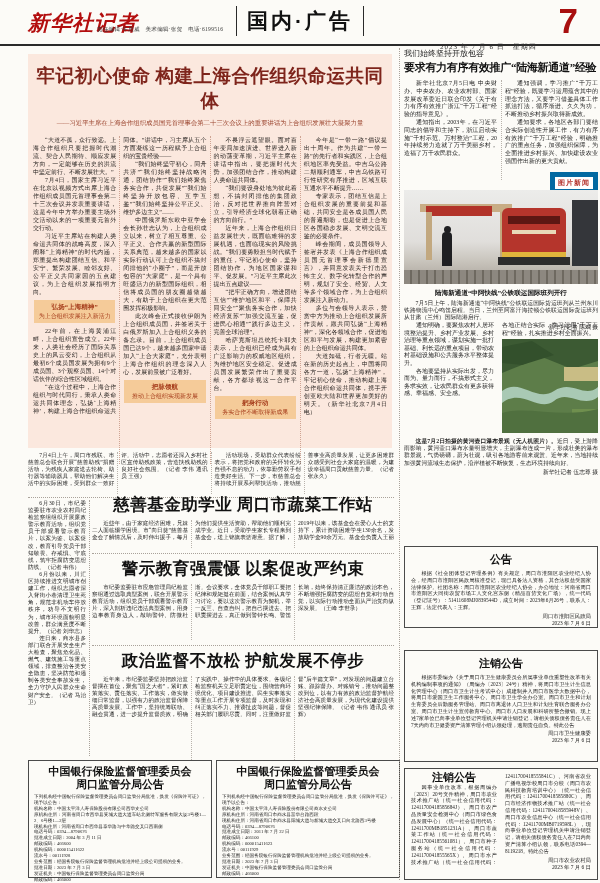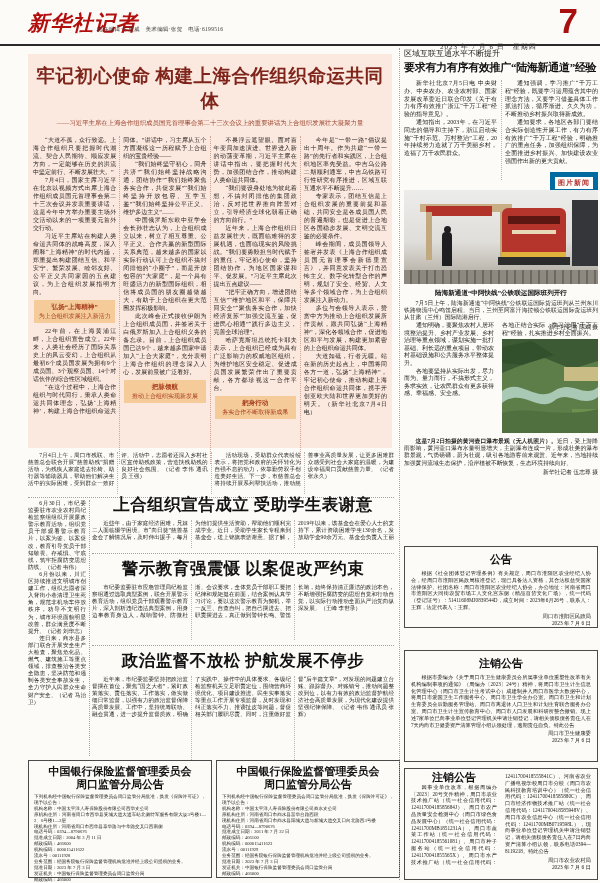--- a/index.html
+++ b/index.html
@@ -87,20 +87,25 @@
   .two-col{column-count:2;column-gap:8px;}
 </style>
 </head>
 <body>
 
 <div id="page">
 
   <div id="header">
     <div class="masthead">新华社记者</div>
     <div class="edition-info">责任编辑·牛思威　美术编辑·张贺　电话·6199516</div>
+    <div class="section-wrap">
+      <div class="bar"></div>
+      <div class="section-title">国内·广告</div>
+      <div class="bar"></div>
+    </div>
     <div class="date-line">2023 年 7 月 6 日　星期四</div>
     <div class="page-num">7</div>
   </div>
 
   <div id="lead">
     <div class="lead-headline">牢记初心使命  构建上海合作组织命运共同体</div>
     <div class="lead-subhead">——习近平主席在上海合作组织成员国元首理事会第二十三次会议上的重要讲话为上合组织发展壮大凝聚力量</div>
     <div class="lead-flow">
         <p class="para">“大道不孤，众行致远。上海合作组织只要把握时代潮流、契合人民期待、顺应发展方向，一定能够在历史的洪流中坚定前行、不断发展壮大。”</p>
         <p class="para">7月4日，国家主席习近平在北京以视频方式出席上海合作组织成员国元首理事会第二十三次会议并发表重要讲话，这是今年中方举办重要主场外交活动以来的一项重要元首外交行动。</p>
@@ -142,21 +147,21 @@
   <div class="hdot" style="left:28px;top:497px;width:366px;"></div>
 
   <div id="left-briefs">
       <p class="para">6月30日，市纪委监委驻市农业农村局纪检监察组组织开展廉政警示教育活动，组织党员干部观看警示教育片，以案为鉴、以案促改，教育引导党员干部知敬畏、存戒惧、守底线，筑牢拒腐防变思想防线。（记者 韦伟）</p>
       <p class="para">6月份以来，川汇区持续推进文明城市创建工作，组织志愿者深入背街小巷清理卫生死角，规范非机动车停放秩序，劝导不文明行为，城市环境面貌明显改善，群众满意度不断提升。（记者 刘华志）</p>
       <p class="para">连日来，商水县多部门联合开展安全生产大检查，聚焦危化品、燃气、建筑施工等重点领域，排查整治各类安全隐患，坚决防范和遏制各类安全事故发生，全力守护人民群众生命财产安全。（记者 马治卫）</p>
     </div>
   <div class="vdot" style="left:89px;top:500px;height:256px;"></div>
 
   <div id="center-stack">
-    <div class="c-headline">上合组织宣告成立 受助学生表谢意</div>
+    <div class="c-headline">慈善基金助学业 周口市蔬菜工作站</div>
     <div id="charity-body" class="c-body">
         <p class="para">近些年，由于家庭经济困难，兄妹二人面临辍学困境。市“向日葵”慈善基金会了解情况后，及时伸出援手，每月为他们提供生活资助，帮助他们顺利完成学业。近日，受助学生家长专程来到基金会，送上锦旗表达谢意。据了解，2019年以来，该基金会在爱心人士的支持下，累计资助困难学生130余名，发放助学金90余万元。基金会负责人王丽娜表示，今后将一如既往履行社会责任，让更多寒门学子圆梦校园，用实际行动传递社会正能量。（记者 王珂）</p>
       </div>
     <div class="sep"></div>
     <div class="c-headline">警示教育强震慑 以案促改严约束</div>
     <div id="warning-body" class="c-body">
         <p class="para">市纪委监委驻市应急管理局纪检监察组通过选取典型案例，联合开展警示教育活动，组织党员干部观看警示教育片，深入剖析违纪违法典型案例，用身边事教育身边人，敲响警钟、防微杜渐。会议要求，全体党员干部职工要把纪律和规矩挺在前面，结合案例认真学习讨论，要以这次警示教育为契机，举一反三、自查自纠，把自己摆进去、把职责摆进去，真正做到警钟长鸣、警笛长响，始终保持清正廉洁的政治本色，不断增强拒腐防变的思想自觉和行动自觉，以实际行动推动全面从严治党向纵深发展。（王峰 李世录）</p>
       </div>
     <div class="sep"></div>
     <div class="c-headline">政治监督不放松 护航发展不停步</div>
@@ -200,21 +205,21 @@
         <div class="ln">业务范围：经国务院银行保险监督管理机构批准并经上级公司授权的业务。</div>
         <div class="ln">批准日期：2023 年 7 月 3 日</div>
         <div class="ln">发证机关：中国银行保险监督管理委员会周口监管分局</div>
         <div class="ln">邮政编码：466000</div>
       </div>
   </div>
 
   <div class="vdot" style="left:399px;top:48px;height:832px;"></div>
 
   <div id="right-col">
-    <div class="r-kicker">区域互联互通水平不断提升</div>
+    <div class="r-kicker">我们始终坚持开放包容</div>
     <div class="r-headline">要求有力有序有效推广“陆海新通道”经验</div>
     <div id="r-body">
         <p class="para">新华社北京7月5日电 中央财办、中央农办、农业农村部、国家发展改革委近日联合印发《关于有力有序有效推广浙江“千万工程”经验的指导意见》。</p>
         <p class="para">通知指出，2003年，在习近平同志的倡导和主持下，浙江启动实施“千村示范、万村整治”工程，20年持续努力造就了万千美丽乡村，造福了万千农民群众。</p>
         <p class="para">通知强调，学习推广“千万工程”经验，既要学习运用蕴含其中的理念方法，又要学习借鉴具体工作抓法打法，循序渐进、久久为功，不断推动乡村振兴取得新成效。</p>
         <p class="para">通知要求，各地区各部门要结合实际创造性开展工作，有力有序有效推广“千万工程”经验，明确推广的重点任务，加强组织保障，为全面推进乡村振兴、加快建设农业强国作出新的更大贡献。</p>
       </div>
 
     <div class="photo-label">图片新闻</div>
 

